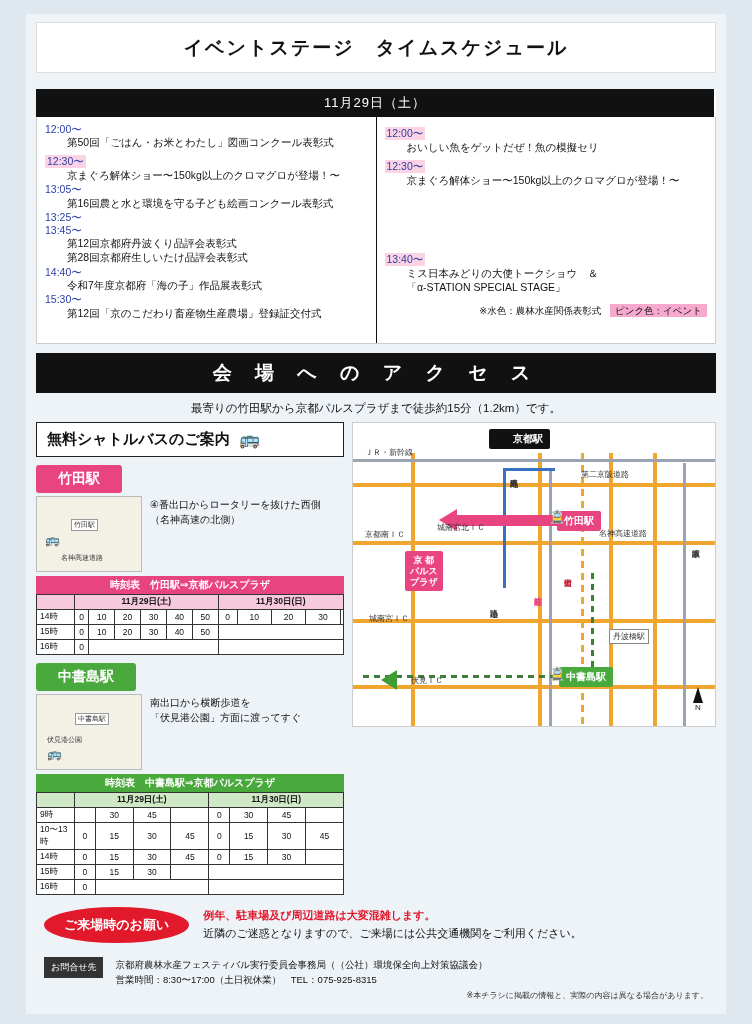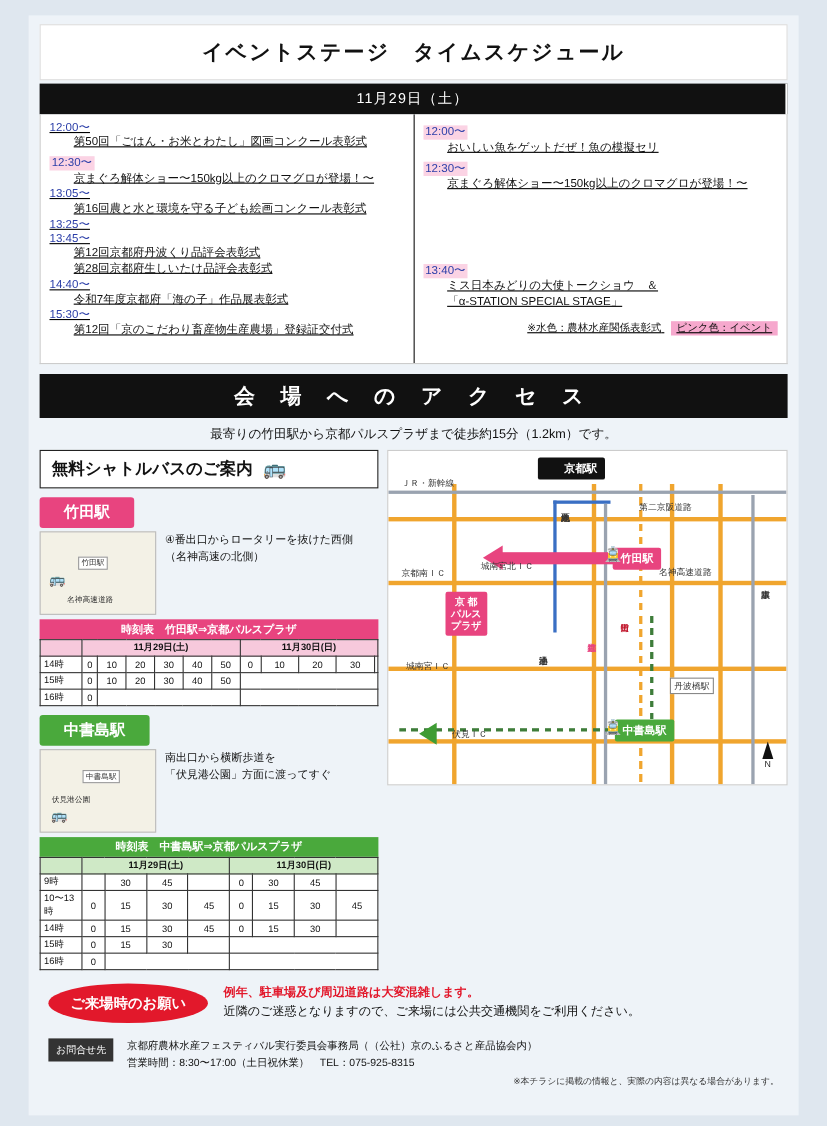--- a/index.html
+++ b/index.html
@@ -14,27 +14,27 @@
     position:absolute;left:26px;top:14px;width:700px;height:1000px;
     background:#eef3f8;
   }
   
   .sched-wrap{padding:8px 10px 0 10px;}
   .sched-title{
     background:#ffffff;border:1px solid #ddd;
     text-align:center;font-size:19px;font-weight:bold;color:#111;
     letter-spacing:2px;padding:12px 0 11px 0;
   }
-  .sched-head{display:flex;background:#111;color:#fff;margin-top:3px;gap:24px;}
+  .sched-head{display:flex;background:#111;color:#fff;margin-top:16px;gap:24px;}
   .sched-head>div{
     flex:1;text-align:center;font-size:13px;padding:5px 0;letter-spacing:1px;
   }
   .sched-head>div:first-child{border-right:2px solid #fff;}
   .sched-body{display:flex;background:#fff;border:1px solid #ccc;border-top:none;min-height:222px;}
-  .col{flex:1;padding:6px 8px 22px 8px;text-decoration:underline;}
+  .col{flex:1;padding:6px 8px 22px 8px;}
   .col.left{border-right:1px solid #111;}
   .time{font-size:10.5px;color:#2b3ea8;line-height:1.25;}
   .time.pinkbg{background:#fbd3e4;display:inline-block;padding:0 2px;color:#2b3ea8;}
   .ev{font-size:10.5px;color:#111;line-height:1.3;padding-left:22px;margin-bottom:1px;}
   .legend{margin-top:10px;text-align:right;font-size:9.5px;color:#111;}
   .legend .chip{background:#f6a8cd;padding:1px 5px;margin-left:6px;color:#111;}
   
   .access-bar{
     background:#111;color:#fff;text-align:center;font-size:19px;font-weight:bold;
     letter-spacing:9px;padding:7px 0;margin:9px 10px 0 10px;
@@ -366,19 +366,19 @@
     <div class="req-badge">ご来場時のお願い</div>
     <div class="req-text">
       <div class="em">例年、駐車場及び周辺道路は大変混雑します。</div>
       <div>近隣のご迷惑となりますので、ご来場には公共交通機関をご利用ください。</div>
     </div>
   </div>
 
   <div class="contact">
     <div class="ct-badge">お問合せ先</div>
     <div class="ct-text">
-      <div>京都府農林水産フェスティバル実行委員会事務局（（公社）京のふるさと産品協会内）</div>
+      <div>京都府農林水産フェスティバル実行委員会事務局（（公社）環境保全向上対策協議会）</div>
       <div>営業時間：8:30〜17:00（土日祝休業）　TEL：075-925-8315</div>
     </div>
   </div>
   <div class="disclaimer">※本チラシに掲載の情報と、実際の内容は異なる場合があります。</div>
 
 </div>
 
 </body></html>

